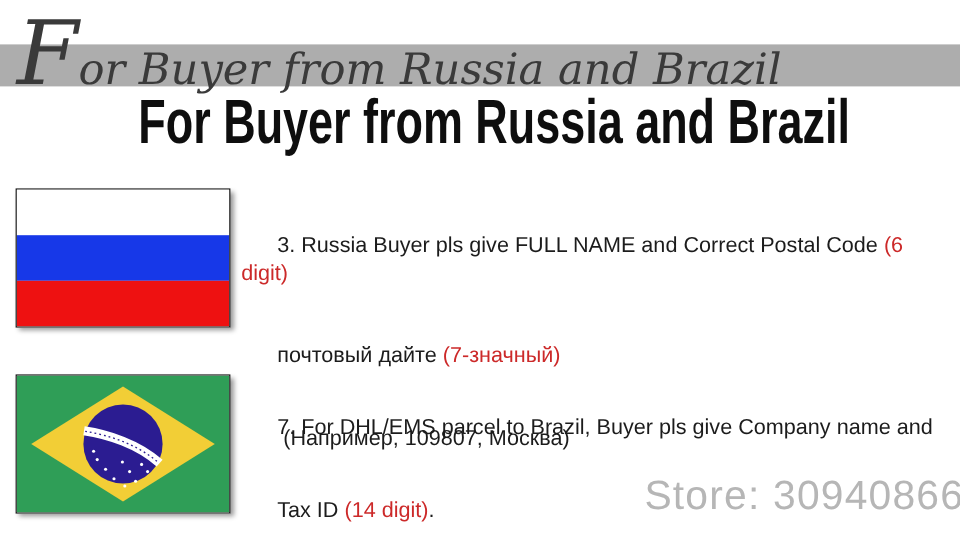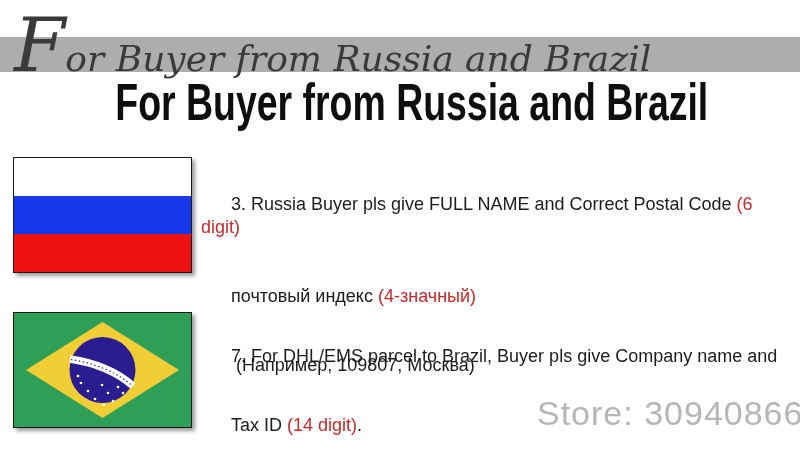--- a/index.html
+++ b/index.html
@@ -110,21 +110,21 @@
     <rect x="0" y="0" width="177" height="38" fill="#ffffff"></rect>
     <rect x="0" y="38" width="177" height="38" fill="#1738e8"></rect>
     <rect x="0" y="76" width="177" height="38" fill="#ee1111"></rect>
   </svg>
 
   <div class="text-block text-russia">
     <div class="line">
       <span>3. Russia Buyer pls give FULL NAME and Correct Postal Code </span><span class="red">(6 digit)</span>
     </div>
     <div class="line">
-      <span>почтовый индекс </span><span class="red">(4-значный)</span>
+      <span>почтовый дайте </span><span class="red">(7-значный)</span>
     </div>
     <div class="line">
       <span> (Например, 109807, Москва)</span>
     </div>
   </div>
 
   <svg class="flag flag-brazil" viewBox="0 0 177 114">
     <rect x="0" y="0" width="177" height="114" fill="#2f9e57"></rect>
     <polygon points="88.5,9 165,57 88.5,105 12,57" fill="#f2ce36"></polygon>
     <circle cx="88.5" cy="57" r="33" fill="#2b1c91"></circle>

